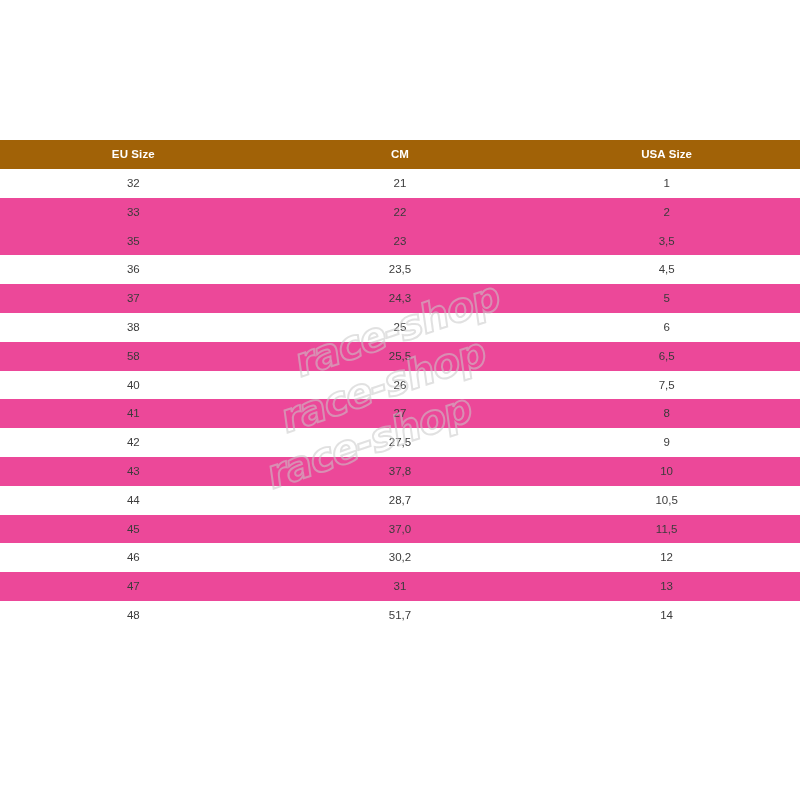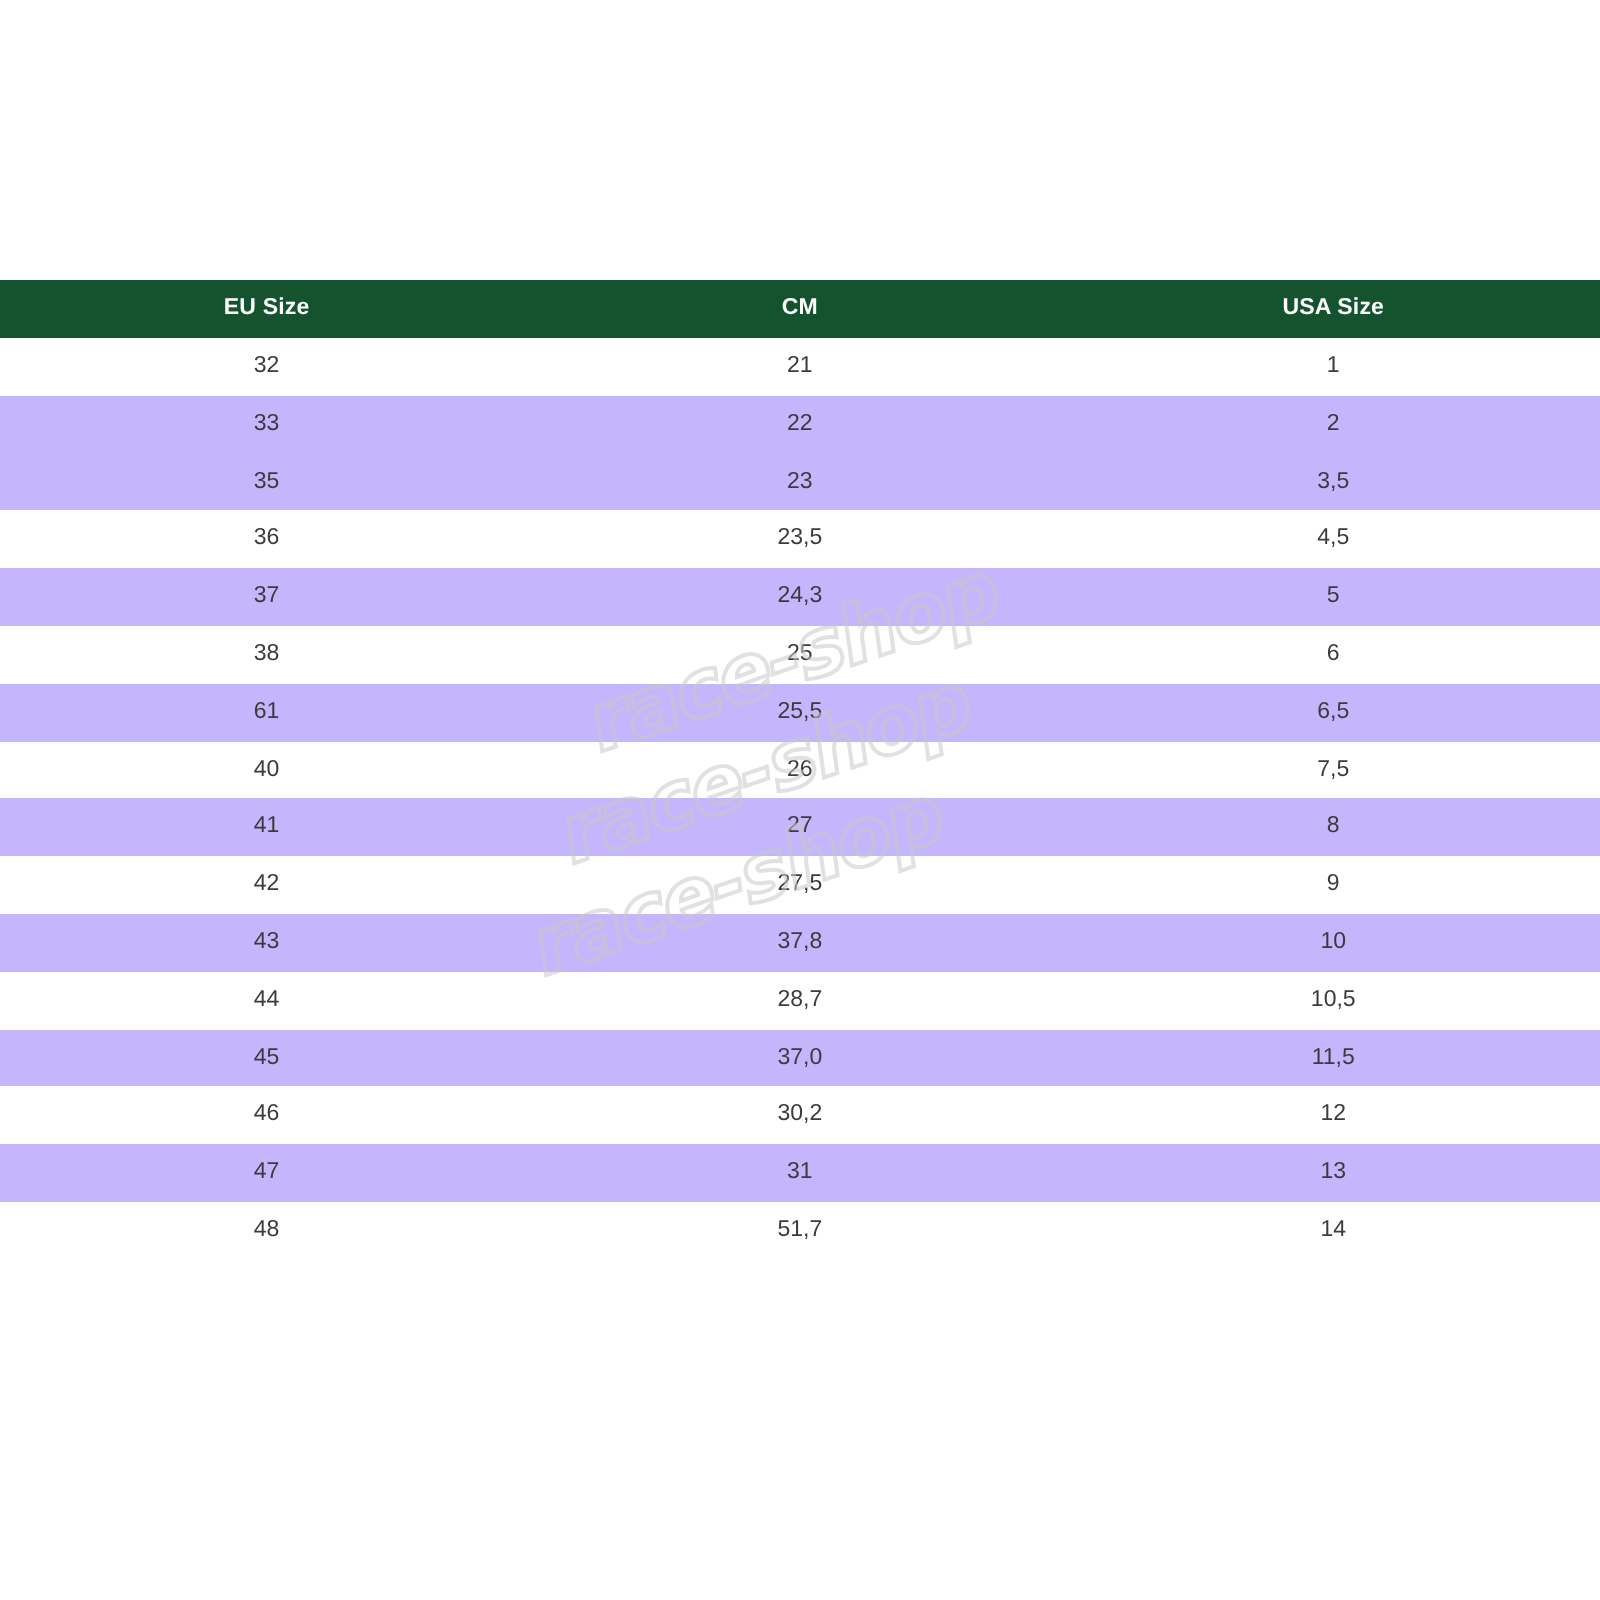--- a/index.html
+++ b/index.html
@@ -27,21 +27,21 @@
     left: 0;
     top: 140px;
     width: 800px;
   }
   table.size-table {
     width: 800px;
     border-collapse: collapse;
     table-layout: fixed;
   }
   table.size-table thead th {
-    background: #14532d;
+    background: #a16207;
     color: #ffffff;
     font-size: 11.5px;
     font-weight: bold;
     height: 29px;
     line-height: 29px;
     padding: 0;
     text-align: center;
     letter-spacing: 0.1px;
   }
   table.size-table tbody td {
@@ -51,21 +51,21 @@
     line-height: 28.8px;
     padding: 0;
     text-align: center;
     font-weight: normal;
   }
   table.size-table tbody tr.odd td {
     background: #ffffff;
     margin-top: 16px;
   }
   table.size-table tbody tr.even td {
-    background: #c4b5fd;
+    background: #ec4899;
   }
   .col-eu { width: 33.33%; }
   .col-cm { width: 33.33%; }
   .col-usa { width: 33.34%; }
 
   
   .watermark {
     position: absolute;
     left: 262px;
     top: 300px;
@@ -130,21 +130,21 @@
             <td class="col-eu">37</td>
             <td class="col-cm">24,3</td>
             <td class="col-usa">5</td>
           </tr>
           <tr class="odd">
             <td class="col-eu">38</td>
             <td class="col-cm">25</td>
             <td class="col-usa">6</td>
           </tr>
           <tr class="even">
-            <td class="col-eu">61</td>
+            <td class="col-eu">58</td>
             <td class="col-cm">25,5</td>
             <td class="col-usa">6,5</td>
           </tr>
           <tr class="odd">
             <td class="col-eu">40</td>
             <td class="col-cm">26</td>
             <td class="col-usa">7,5</td>
           </tr>
           <tr class="even">
             <td class="col-eu">41</td>

